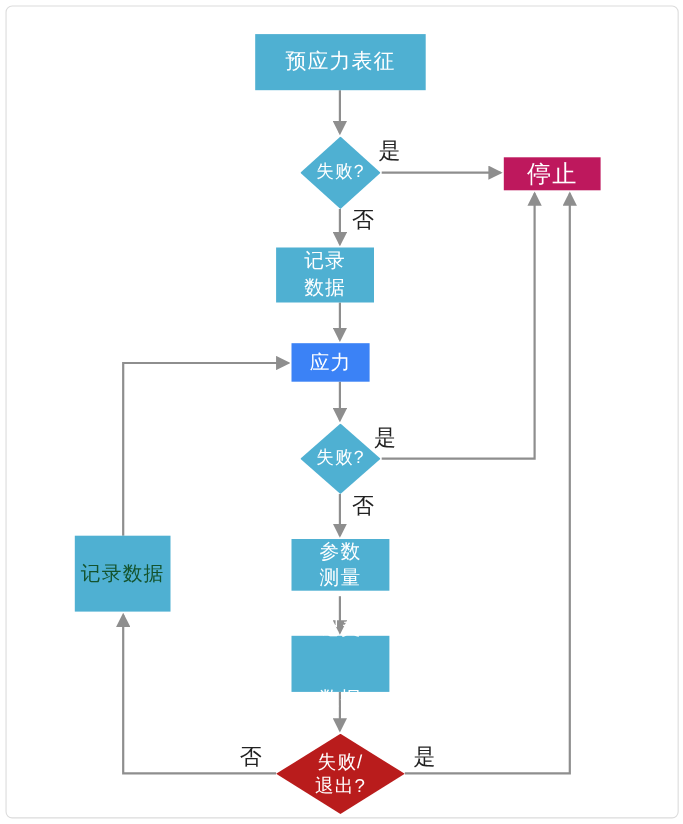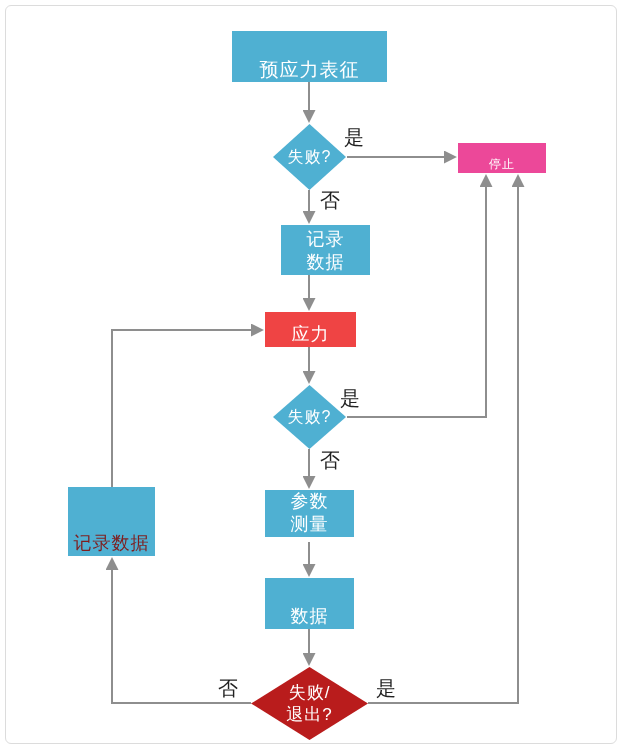--- a/index.html
+++ b/index.html
@@ -29,21 +29,21 @@
     display: flex;
     flex-direction: column;
     align-items: center;
     justify-content: center;
     color: #ffffff;
     text-align: center;
     line-height: 1.32;
     letter-spacing: 1px;
     box-sizing: border-box;
   }
-  .node.rect { font-size: 18px; justify-content: flex-end; }
+  .node.rect { font-size: 18px; }
   .node.diamond {
     clip-path: polygon(50% 0%, 100% 50%, 50% 100%, 0% 50%);
     font-size: 16px;
     line-height: 1.25;
   }
   .edge-label {
     position: absolute;
     transform: translate(-50%, -50%);
     font-size: 20px;
     color: #222222;
@@ -75,46 +75,46 @@
         <polyline points="112,487 112,330 262,330" fill="none" stroke="#8e8e8e" stroke-width="2" marker-end="url(#arrow)"></polyline>
       </g>
   </svg>
   <div id="node-layer">
       <div class="node rect" style="left: 232px; top: 31px; width: 155px; height: 51px; background: rgb(79, 176, 210); color: rgb(255, 255, 255); font-size: 19px;">
         <span>预应力表征</span>
       </div>
       <div class="node diamond" style="left: 273px; top: 124px; width: 73px; height: 66px; background: rgb(79, 176, 210); color: rgb(255, 255, 255); font-size: 16px;">
         <span>失败?</span>
       </div>
-      <div class="node rect" style="left: 281px; top: 225px; width: 89px; height: 50px; background: rgb(79, 176, 210); color: rgb(255, 255, 255); font-size: 18px;">
+      <div class="node rect" style="left: 251px; top: 225px; width: 89px; height: 50px; background: rgb(79, 176, 210); color: rgb(255, 255, 255); font-size: 18px;">
         <span>记录</span>
         <span>数据</span>
       </div>
-      <div class="node rect" style="left: 265px; top: 312px; width: 91px; height: 35px; background: #ef4444; color: rgb(255, 255, 255); font-size: 18px;">
+      <div class="node rect" style="left: 265px; top: 312px; width: 71px; height: 35px; background: #3b82f6; color: rgb(255, 255, 255); font-size: 18px;">
         <span>应力</span>
       </div>
       <div class="node diamond" style="left: 273px; top: 385px; width: 73px; height: 64px; background: rgb(79, 176, 210); color: rgb(255, 255, 255); font-size: 16px;">
         <span>失败?</span>
       </div>
       <div class="node rect" style="left: 265px; top: 490px; width: 89px; height: 47px; background: rgb(79, 176, 210); color: rgb(255, 255, 255); font-size: 18px;">
         <span>参数</span>
         <span>测量</span>
       </div>
       <div class="node rect" style="left: 265px; top: 578px; width: 89px; height: 51px; background: rgb(79, 176, 210); color: rgb(255, 255, 255); font-size: 18px; gap: 41px;">
         <span>记灵</span>
         <span>数据</span>
       </div>
       <div class="node diamond" style="left: 251px; top: 667px; width: 117px; height: 73px; background: #b91c1c; color: rgb(255, 255, 255); font-size: 17px;">
         <span>失败/</span>
         <span>退出?</span>
       </div>
-      <div class="node rect" style="left: 68px; top: 487px; width: 87px; height: 69px; background: rgb(79, 176, 210); color: #7f1d1d; font-size: 18px;">
+      <div class="node rect" style="left: 68px; top: 487px; width: 87px; height: 69px; background: rgb(79, 176, 210); color: #14532d; font-size: 18px;">
         <span>记录数据</span>
       </div>
-      <div class="node rect" style="left: 458px; top: 143px; width: 88px; height: 30px; background: #ec4899; color: rgb(255, 255, 255); font-size: 12px;">
+      <div class="node rect" style="left: 458px; top: 143px; width: 88px; height: 30px; background: #be185d; color: rgb(255, 255, 255); font-size: 22px;">
         <span>停止</span>
       </div>
     </div>
   <div id="label-layer">
       <div class="edge-label" style="left: 354px; top: 137px; color: rgb(34, 34, 34);">是</div>
       <div class="edge-label" style="left: 330px; top: 200px; color: rgb(34, 34, 34);">否</div>
       <div class="edge-label" style="left: 350px; top: 398px; color: rgb(34, 34, 34);">是</div>
       <div class="edge-label" style="left: 330px; top: 460px; color: rgb(34, 34, 34);">否</div>
       <div class="edge-label" style="left: 386px; top: 688px; color: rgb(34, 34, 34);">是</div>
       <div class="edge-label" style="left: 228px; top: 688px; color: rgb(34, 34, 34);">否</div>

